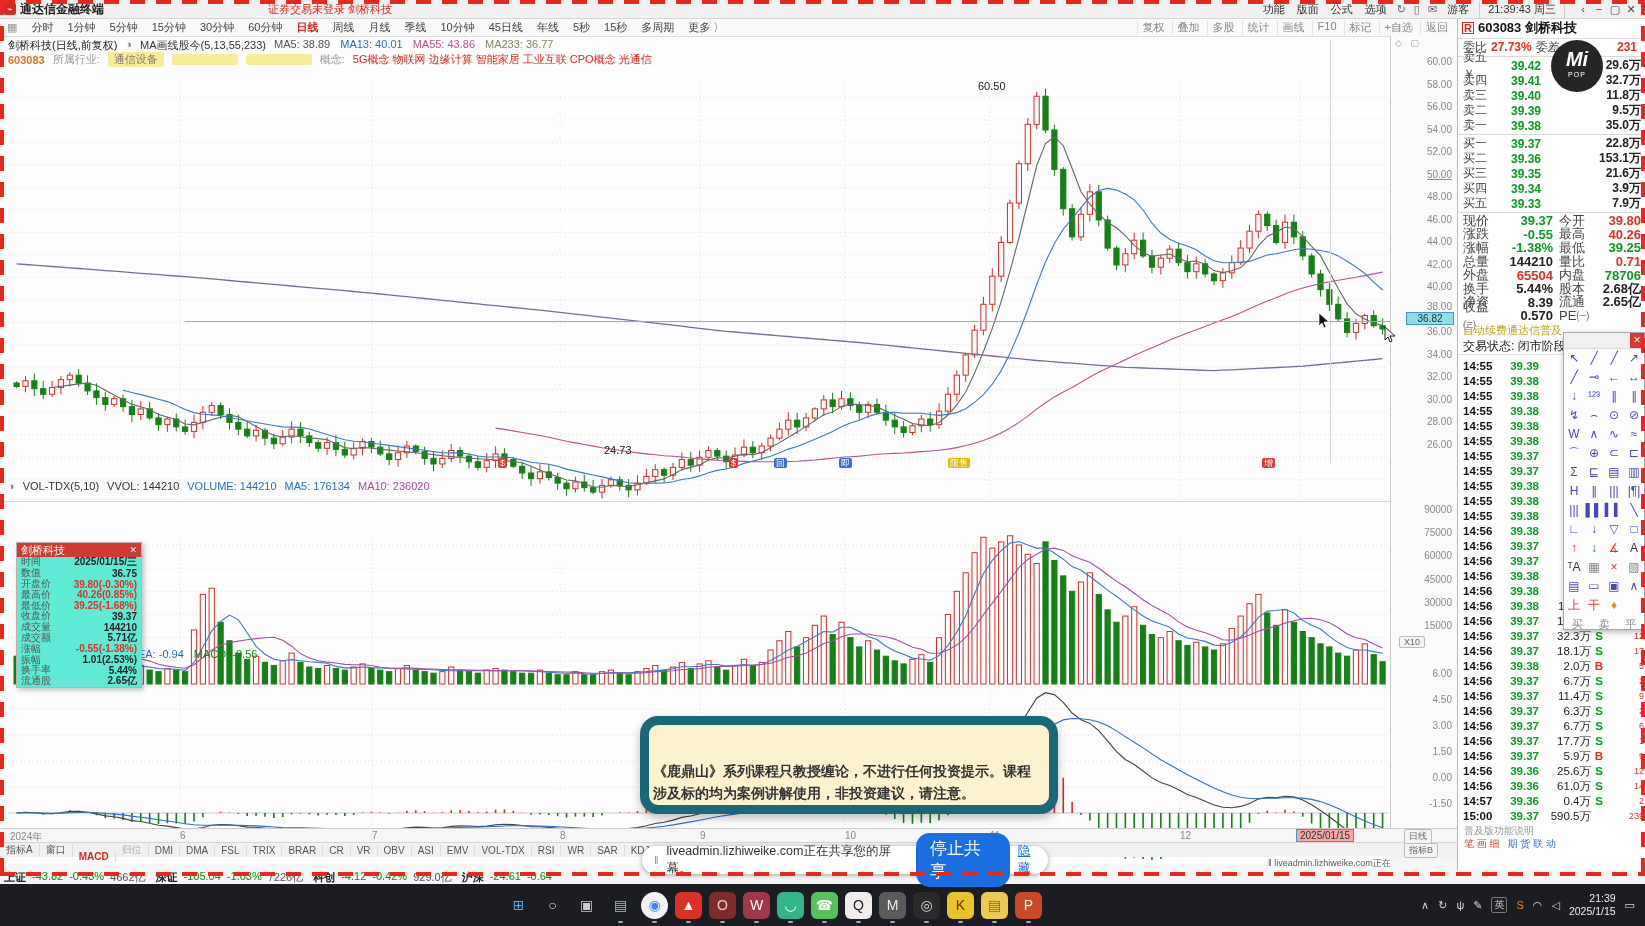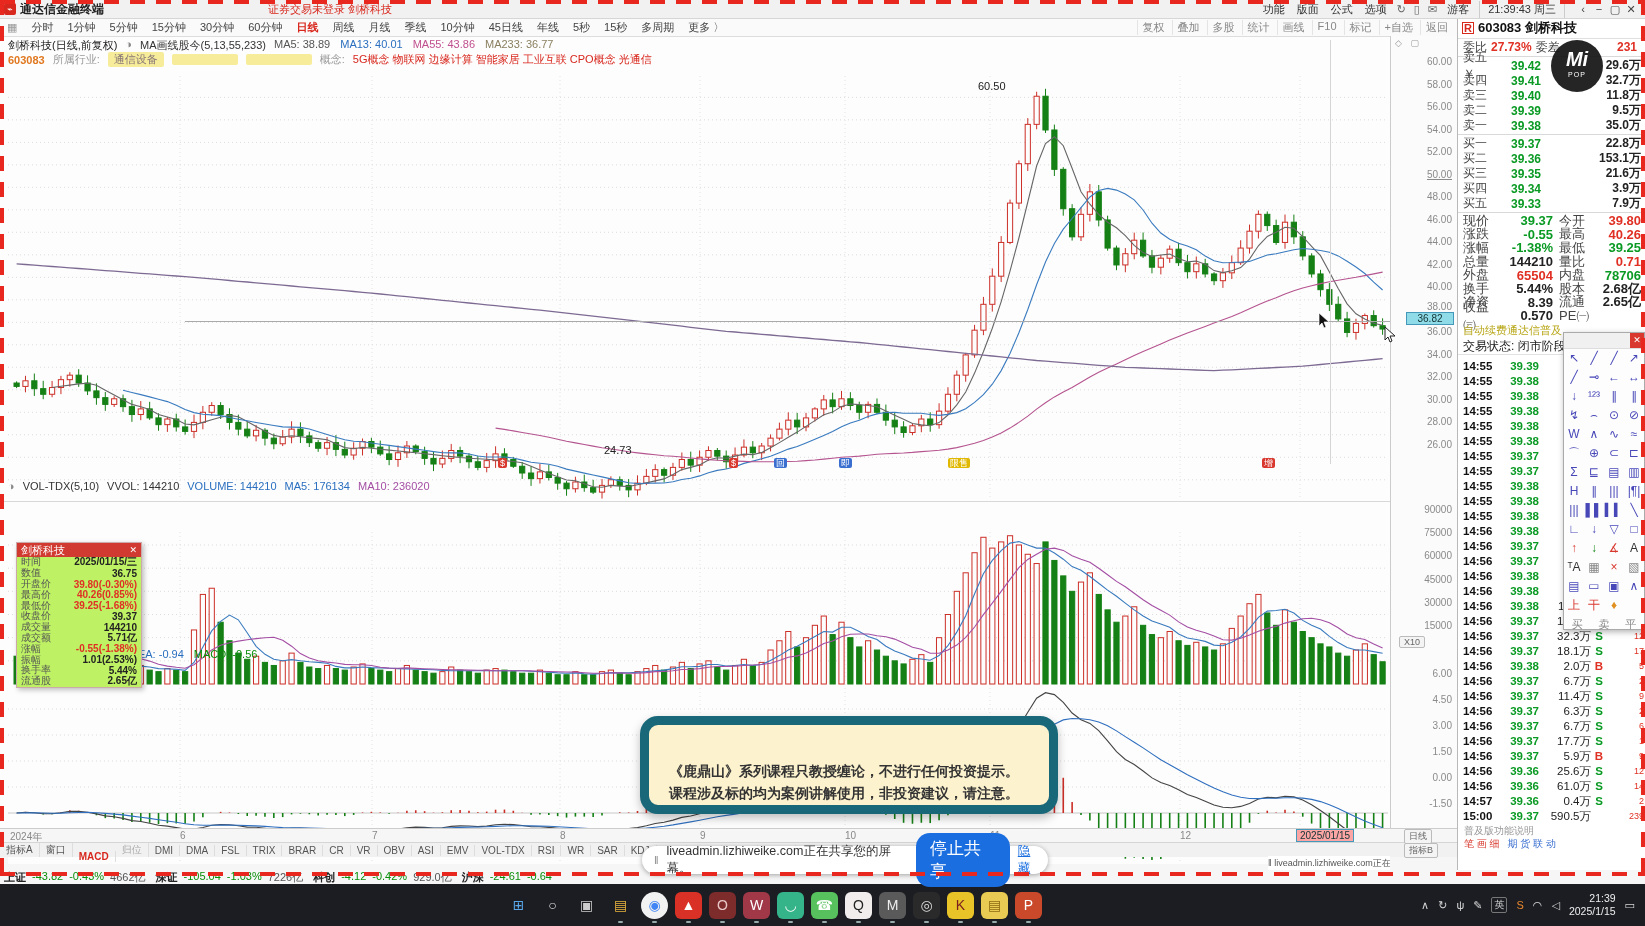--- a/index.html
+++ b/index.html
@@ -95,31 +95,31 @@
   #tstate{height:16px;font-size:12px;color:#222;padding-left:5px;border-bottom:1px solid #e2e2e2;}
   .trow{display:flex;height:15px;align-items:center;padding:0 2px 0 5px;font-size:11.5px;}
   .trow .tt{width:36px;color:#111;font-weight:bold;}
   .trow .tp{width:40px;text-align:right;font-weight:bold;}
   .trow .tv{width:52px;text-align:right;color:#222;}
   .trow .tf{width:16px;text-align:center;font-weight:bold;}
   .trow .tc{flex:1;text-align:right;color:#e03024;font-size:9px;overflow:hidden;}
   #pfoot1{height:13px;font-size:10px;color:#999;padding-left:6px;}
   #pfoot2{height:13px;font-size:10px;padding-left:6px;display:flex;gap:8px;}
   
-  #popup{left:16px;top:542px;width:124px;background:#bef264;border:1px solid #caa;box-shadow:2px 2px 5px rgba(0,0,0,.25);z-index:5;}
+  #popup{left:16px;top:542px;width:124px;background:#5eead4;border:1px solid #caa;box-shadow:2px 2px 5px rgba(0,0,0,.25);z-index:5;}
   #popup-hd{background:#d03a30;color:#fff;font-size:11px;height:14px;display:flex;align-items:center;padding:0 4px;}
   #popup-x{margin-left:auto;font-size:9px;}
   .irow{display:flex;font-size:10px;height:10.8px;align-items:center;padding:0 4px;}
   .irow .il{color:#555;}
   .irow .iv{margin-left:auto;font-weight:bold;color:#222;}
   .irow .iv.r{color:#e03024;}
   
   #dialog{left:640px;top:716px;width:400px;height:80px;background:#fcf2cd;border:9px solid #19687a;
     border-radius:18px;z-index:6;box-shadow:0 4px 10px rgba(0,0,0,.25);}
-  #dialog-text{padding:36px 18px 0 20px;font-size:14px;font-weight:bold;color:#333;line-height:1.55;}
+  #dialog-text{padding:36px 18px 0 4px;font-size:14px;font-weight:bold;color:#333;line-height:1.55;}
   
   #sharebar{left:642px;top:846px;width:388px;height:28px;background:#fff;border-radius:14px;
     box-shadow:0 1px 5px rgba(0,0,0,.35);display:flex;align-items:center;gap:8px;padding:0 6px 0 12px;z-index:7;font-size:12.5px;color:#333;}
   #share-ic{color:#888;font-size:11px;}
   #stopbtn{background:#1a6ee0;color:#fff;border-radius:14px;padding:4px 14px;font-size:17px;}
   #hidelink{color:#1a6ee0;text-decoration:underline;font-size:12.5px;}
   
   #palette{left:1563px;top:332px;width:80px;height:296px;background:#fdfdfd;border:1px solid #aaa;
     box-shadow:1px 2px 6px rgba(0,0,0,.3);z-index:6;}
   #pal-hd{height:15px;background:#f0f0f0;border-bottom:1px solid #ddd;display:flex;}

